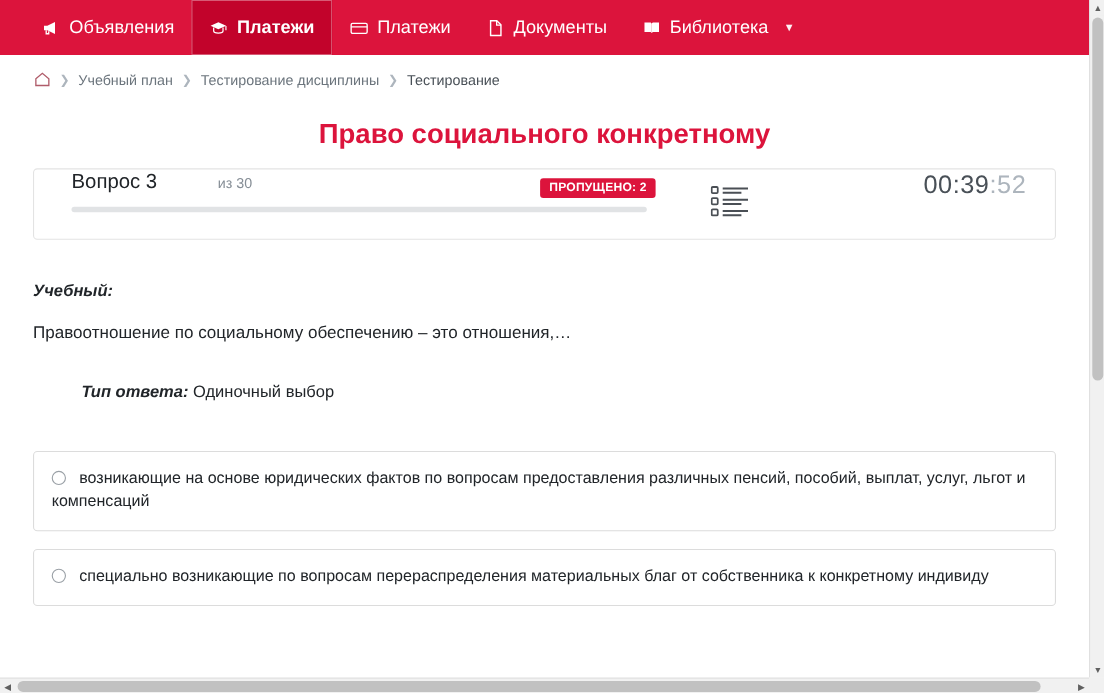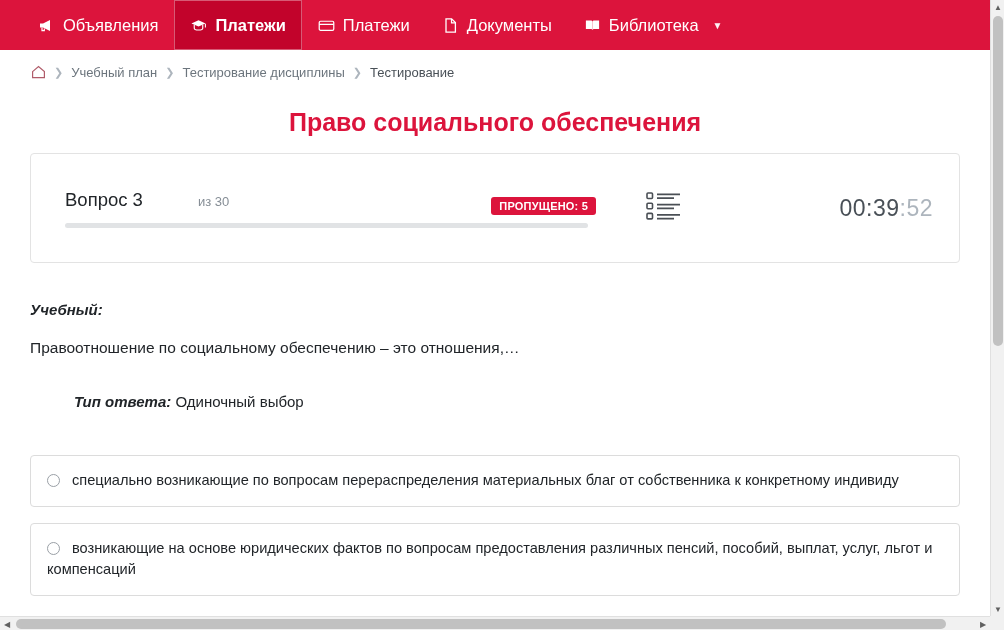--- a/index.html
+++ b/index.html
@@ -100,23 +100,22 @@
     font-size: 25px;
     font-weight: bold;
     margin: 22px 0 16px 0;
   }
 
   
   .quiz-card {
     margin: 0 30px;
     border: 1px solid #e3e3e3;
     border-radius: 4px;
-    height: 110px;
-    display: flex;
-    align-items: center;
+    height: 65px;
+    display: flex;
     background: #fff;
   }
   .qc-left {
     flex: 0 0 565px;
     padding: 0 30px 0 34px;
     position: relative;
   }
   .qc-line {
     display: flex;
     align-items: baseline;
@@ -361,29 +360,29 @@
         </svg>
       </span>
       <span class="sep">❯</span>
       <a>Учебный план</a>
       <span class="sep">❯</span>
       <a>Тестирование дисциплины</a>
       <span class="sep">❯</span>
       <span class="current">Тестирование</span>
     </div>
 
-    <div class="page-title">Право социального обеспечения</div>
+    <div class="page-title">Право социального конкретному</div>
 
     <div class="quiz-card">
       <div class="qc-left">
         <div class="qc-line">
           <span class="q-num">Вопрос 3</span>
           <span class="q-of">из 30</span>
         </div>
-        <div class="skipped-badge">ПРОПУЩЕНО: 5</div>
+        <div class="skipped-badge">ПРОПУЩЕНО: 2</div>
         <div class="progress-track">
           <div class="progress-fill" style="width: 0%;"></div>
         </div>
       </div>
 
       <div class="qc-mid">
         <span>
           <svg width="36" height="32" viewBox="0 0 36 32" fill="none">
             <rect x="1" y="3" width="5.5" height="5.5" rx="1" stroke="#4a4f55" stroke-width="1.6"></rect>
             <rect x="1" y="13.2" width="5.5" height="5.5" rx="1" stroke="#4a4f55" stroke-width="1.6"></rect>
@@ -406,24 +405,24 @@
       <div class="q-label">Учебный:</div>
       <div class="q-text">Правоотношение по социальному обеспечению – это отношения,…</div>
 
       <div class="a-type">
         <b>Тип ответа:</b>
         <span>Одиночный выбор</span>
       </div>
 
       <div class="options">
         <label class="option">
-          <span class="radio"></span><span>специально возникающие по вопросам перераспределения материальных благ от собственника к конкретному индивиду</span>
+          <span class="radio"></span><span>возникающие на основе юридических фактов по вопросам предоставления различных пенсий, пособий, выплат, услуг, льгот и компенсаций</span>
         </label>
         <label class="option">
-          <span class="radio"></span><span>возникающие на основе юридических фактов по вопросам предоставления различных пенсий, пособий, выплат, услуг, льгот и компенсаций</span>
+          <span class="radio"></span><span>специально возникающие по вопросам перераспределения материальных благ от собственника к конкретному индивиду</span>
         </label>
       </div>
     </div>
 
   </div>
 
   <div class="scroll-v">
     <div class="arrow-up">▲</div>
     <div class="thumb"></div>
     <div class="arrow-dn">▼</div>

